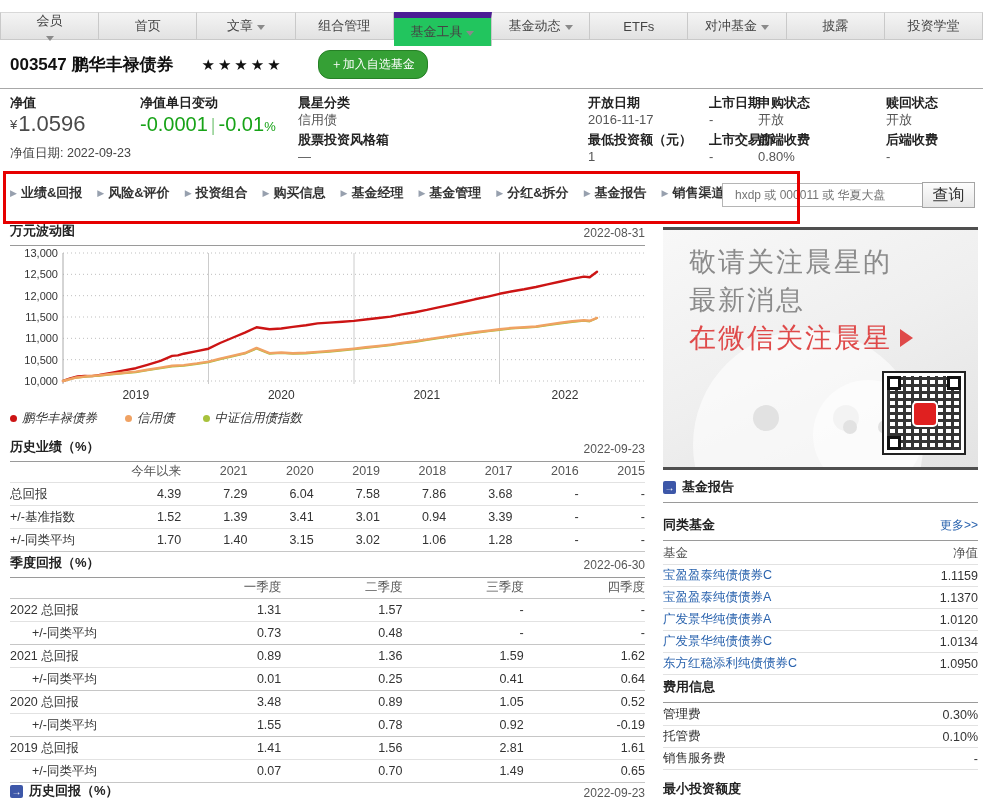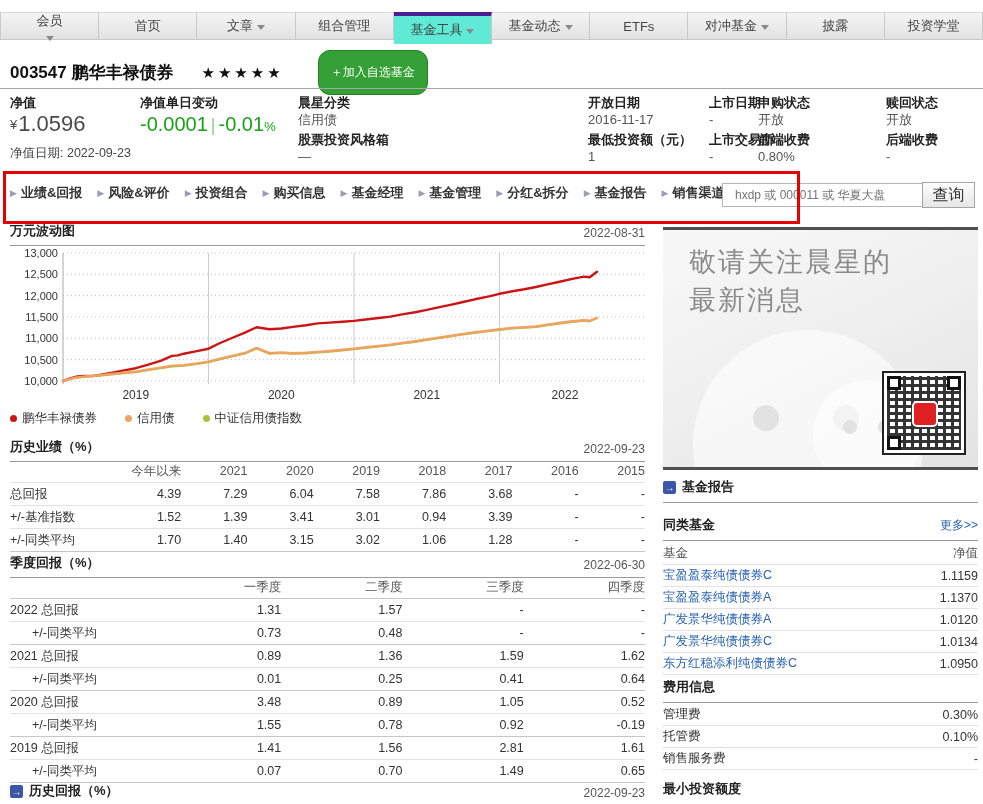--- a/index.html
+++ b/index.html
@@ -3,28 +3,28 @@
 <meta charset="utf-8">
 <style>
   html,body{margin:0;padding:0;}
   body{width:983px;height:804px;position:relative;overflow:hidden;background:#fff;
        font-family:"Liberation Sans","DejaVu Sans",sans-serif;color:#333;}
   
   .nav{position:absolute;top:12px;left:0;width:983px;height:27px;display:flex;border-bottom:1px solid #c9c9c9;}
   .nav-item{flex:1;display:flex;align-items:center;justify-content:center;gap:4px;font-size:13px;color:#444;
             background:linear-gradient(#f4f4f4,#e2e2e2);border-right:1px solid #c9c9c9;border-top:1px solid #d8d8d8;cursor:pointer;}
   .nav-item:first-child{border-left:1px solid #c9c9c9;flex-direction:column;}
-  .nav-item.active{background:#5eead4;height:28px;margin-bottom:-1px;z-index:2;border-top:4px solid #4c1d95;}
+  .nav-item.active{background:#22c55e;height:28px;margin-bottom:-1px;z-index:2;border-top:6px solid #4c1d95;}
   .caret{width:0;height:0;border-left:4px solid transparent;border-right:4px solid transparent;border-top:5px solid #8a8a8a;margin-top:2px;}
   
   .fund-header{position:absolute;top:50px;left:10px;display:flex;align-items:center;}
   .fund-title{font-size:17px;font-weight:bold;color:#111;}
   .stars{margin-left:28px;font-size:15px;letter-spacing:3px;color:#111;}
   .pill{margin-left:34px;background:#35a035;border:1px solid #268026;color:#fff;font-size:12px;
-        padding:13px 12px;border-radius:12px;cursor:pointer;}
+        padding:5px 12px;border-radius:12px;cursor:pointer;}
   .header-divider{position:absolute;top:88px;left:0;width:983px;border-top:1px solid #a8a8a8;}
   
   .info{position:absolute;top:94px;left:0;width:983px;height:78px;}
   .icol{position:absolute;top:0;}
   #ic1{left:10px;}#ic2{left:140px;}#ic3{left:298px;}#ic4{left:469px;}#ic5{left:588px;}#ic6{left:709px;}#ic7{left:758px;}#ic8{left:886px;}
   .ilabel{font-size:13px;font-weight:bold;color:#222;line-height:17px;}
   .ivalue{font-size:13px;color:#555;line-height:18px;}
   .big-nav{font-size:22px;color:#4a4a4a;line-height:26px;}
   .big-nav .yen{font-size:13px;vertical-align:2px;margin-right:1px;}
   .big-chg{font-size:20px;color:#17a317;line-height:26px;}
@@ -44,21 +44,21 @@
   .red-box{position:absolute;left:3px;top:171px;width:791px;height:47px;border:3px solid #e60000;z-index:40;pointer-events:none;}
   
   .sec{position:absolute;left:10px;width:635px;}
   .sec-head{display:flex;justify-content:space-between;align-items:flex-end;padding-bottom:5px;border-bottom:1px solid #9a9a9a;}
   .sec-title{font-size:13px;font-weight:bold;color:#222;display:flex;align-items:center;gap:6px;}
   .sec-date{font-size:12px;color:#555;}
   .blue-ico{display:inline-flex;width:13px;height:13px;background:#3d57a8;border-radius:2px;color:#fff;
             font-size:10px;line-height:13px;align-items:center;justify-content:center;}
   
   .chart-svg{position:absolute;left:0;top:246px;}
-  .legend{position:absolute;left:10px;top:410px;display:flex;gap:28px;align-items:center;}
+  .legend{position:absolute;left:10px;top:410px;display:flex;gap:28px;align-items:center;font-style:italic;}
   .legend-item{display:flex;align-items:center;gap:5px;font-size:12.5px;color:#333;}
   .legend-dot{width:7px;height:7px;border-radius:50%;}
   
   .t-wrap{position:absolute;left:10px;width:635px;}
   .t-row{display:grid;height:22px;align-items:center;font-size:12.5px;color:#333;border-top:1px solid #e2e2e2;}
   .t-row.head{border-top:none;color:#555;}
   .t-row.group{border-top:1px solid #c6c6c6;}
   .t-row:last-child{border-bottom:1px solid #c6c6c6;}
   .hist .t-row{grid-template-columns:105px repeat(8,1fr);}
   .qtr .t-row{grid-template-columns:150px repeat(4,1fr);}
@@ -408,20 +408,24 @@
   <div class="wm wm1">
     <div class="wm-eye" style="width:26px;height:26px;left:60px;top:75px;"></div>
     <div class="wm-eye" style="width:26px;height:26px;left:140px;top:75px;"></div>
   </div>
   <div class="wm wm2">
     <div class="wm-eye" style="width:14px;height:14px;left:30px;top:40px;"></div>
     <div class="wm-eye" style="width:14px;height:14px;left:65px;top:40px;"></div>
   </div>
   <div class="banner-line" style="top:52px">最新消息</div>
   <div class="banner-line" style="top:14px">敬请关注晨星的</div>
+  <div class="banner-cta">
+    <span>在微信关注晨星</span>
+      <span class="cta-arrow"></span>
+  </div>
   <div class="qr">
     <div class="qr-pattern"></div>
     <div class="qr-finder" style="left:3px;top:3px;"></div>
     <div class="qr-finder" style="right:3px;top:3px;"></div>
     <div class="qr-finder" style="left:3px;bottom:3px;"></div>
     <div class="qr-logo"></div>
   </div>
 </div>
 
 <div class="side-sec" style="top:478px">

